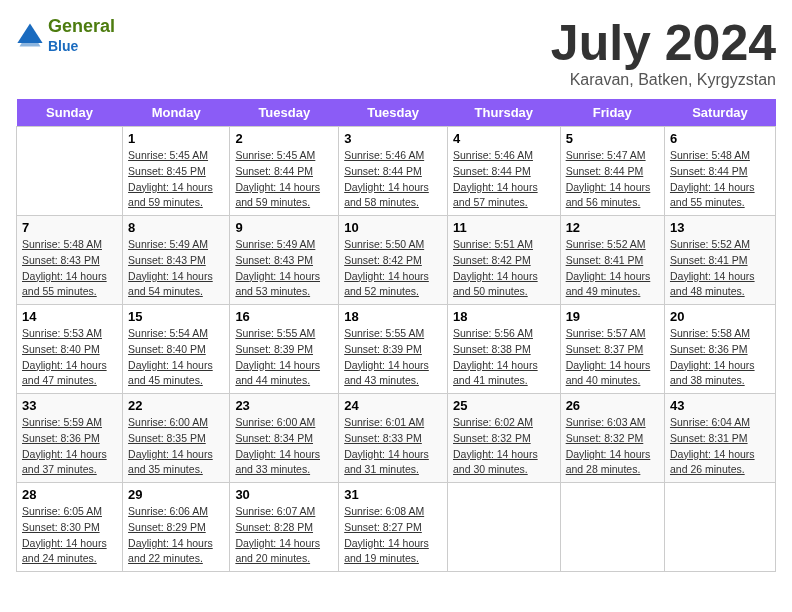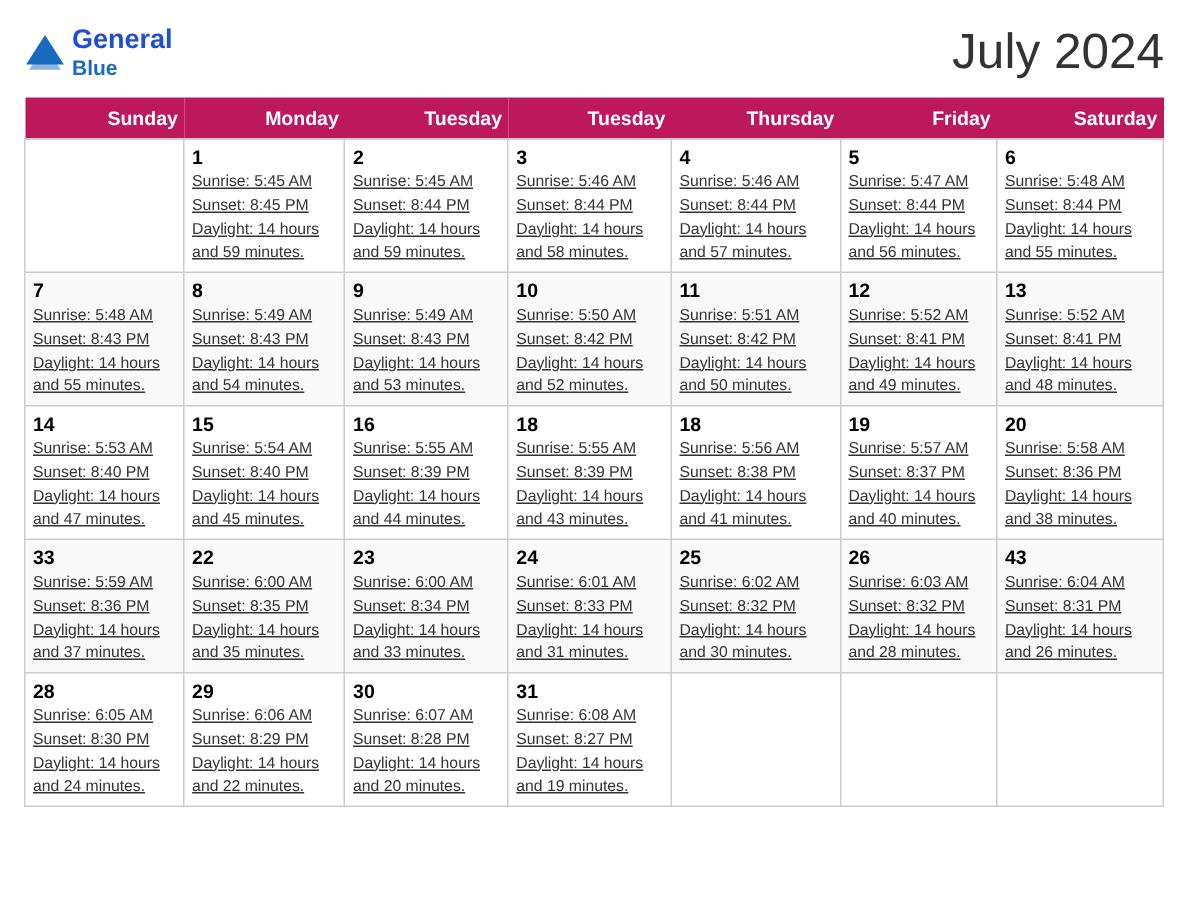--- a/index.html
+++ b/index.html
@@ -14,39 +14,39 @@
       display: flex;
       justify-content: space-between;
       align-items: flex-start;
       margin-bottom: 10px;
     }
     .logo {
       display: flex;
       align-items: center;
       gap: 4px;
     }
-    .logo-text-general { font-size: 18px; font-weight: bold; color: #1d4ed8; }
+    .logo-text-general { font-size: 18px; font-weight: bold; color: #4d7c0f; }
     .logo-text-blue { font-size: 14px; font-weight: bold; color: #1a6bbf; }
     .logo-icon {
       width: 28px;
       height: 28px;
     }
     .title-block { text-align: right; }
-    .month-year { font-size: 33px; font-weight: normal; color: #333; line-height: 1.1; }
+    .month-year { font-size: 50px; font-weight: bold; color: #333; line-height: 1.1; }
     .location { font-size: 16px; color: #555; }
     table {
       width: 100%;
       border-collapse: collapse;
       font-size: 11px;
     }
     thead tr th {
-      background-color: #be185d;
+      background-color: #8b5cf6;
       color: #fff;
       padding: 6px 4px;
-      text-align: right;
+      text-align: center;
       font-size: 13px;
       font-weight: bold;
     }
     tbody tr td {
       border: 1px solid #ccc;
       vertical-align: top;
       padding: 4px 5px;
       min-height: 80px;
       background: #fff;
     }
@@ -76,20 +76,21 @@
       <polygon points="20,2 38,30 2,30" fill="#1a6bbf"></polygon>
       <polygon points="20,10 35,35 5,35" fill="#1a6bbf" opacity="0.5"></polygon>
     </svg>
     <div>
       <span class="logo-text-general">General</span><br>
       <span class="logo-text-blue">Blue</span>
     </div>
   </div>
   <div class="title-block">
     <div class="month-year">July 2024</div>
+    <div class="location">Karavan, Batken, Kyrgyzstan</div>
   </div>
 </div>
 
 <table>
   <thead>
     <tr>
     <th>Sunday</th>
         <th>Monday</th>
         <th>Tuesday</th>
         <th>Tuesday</th>

